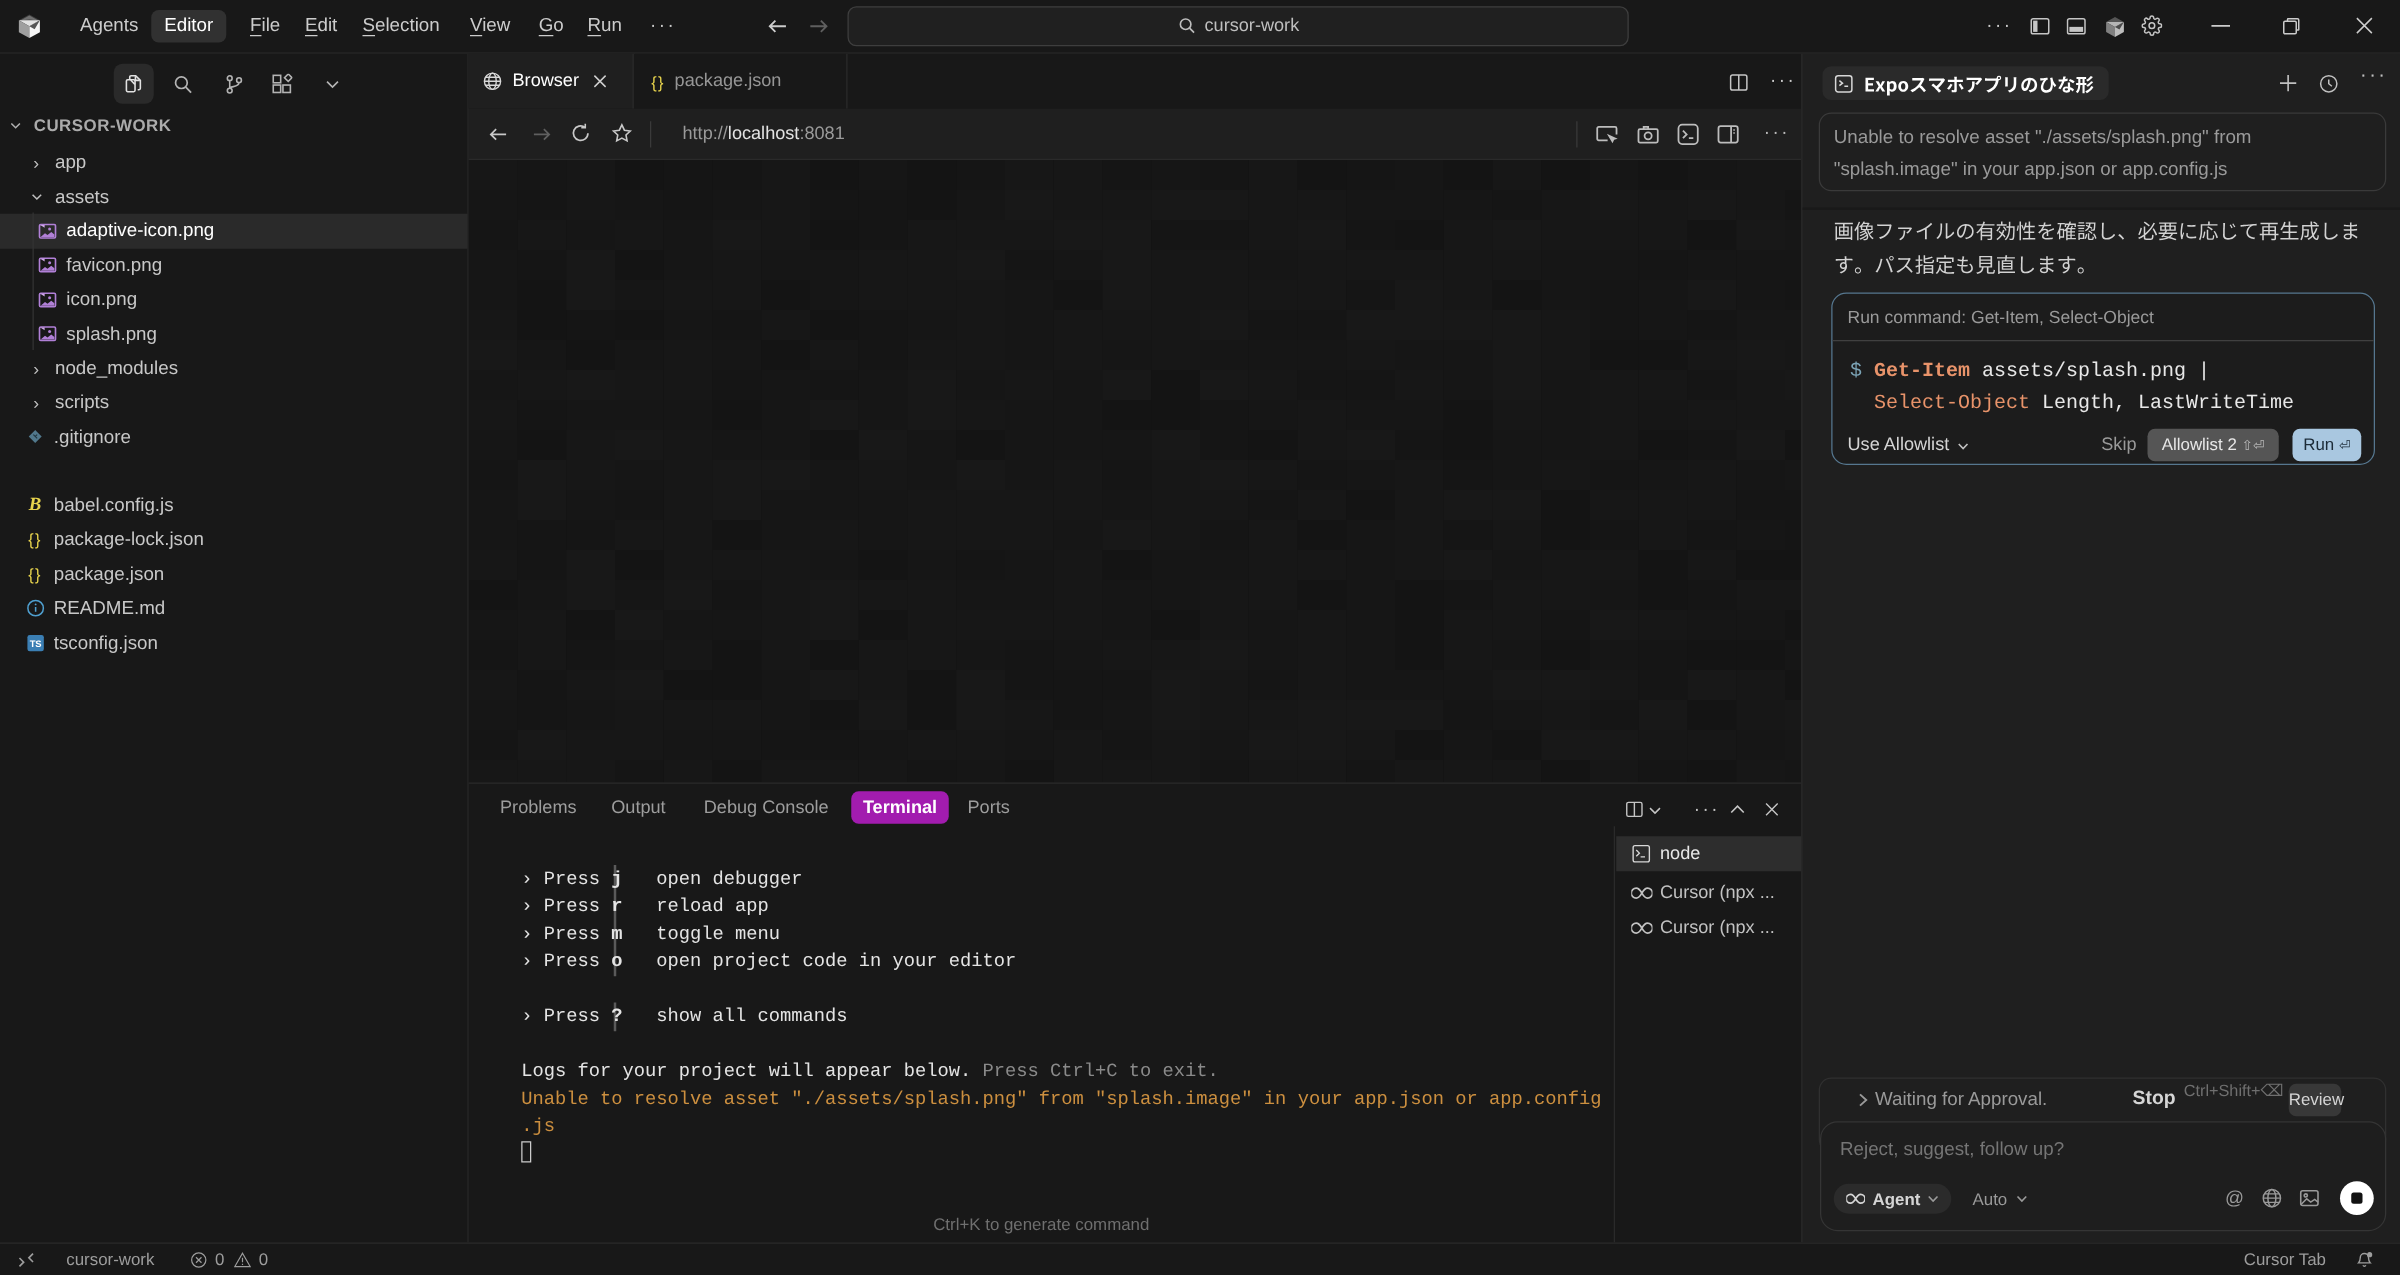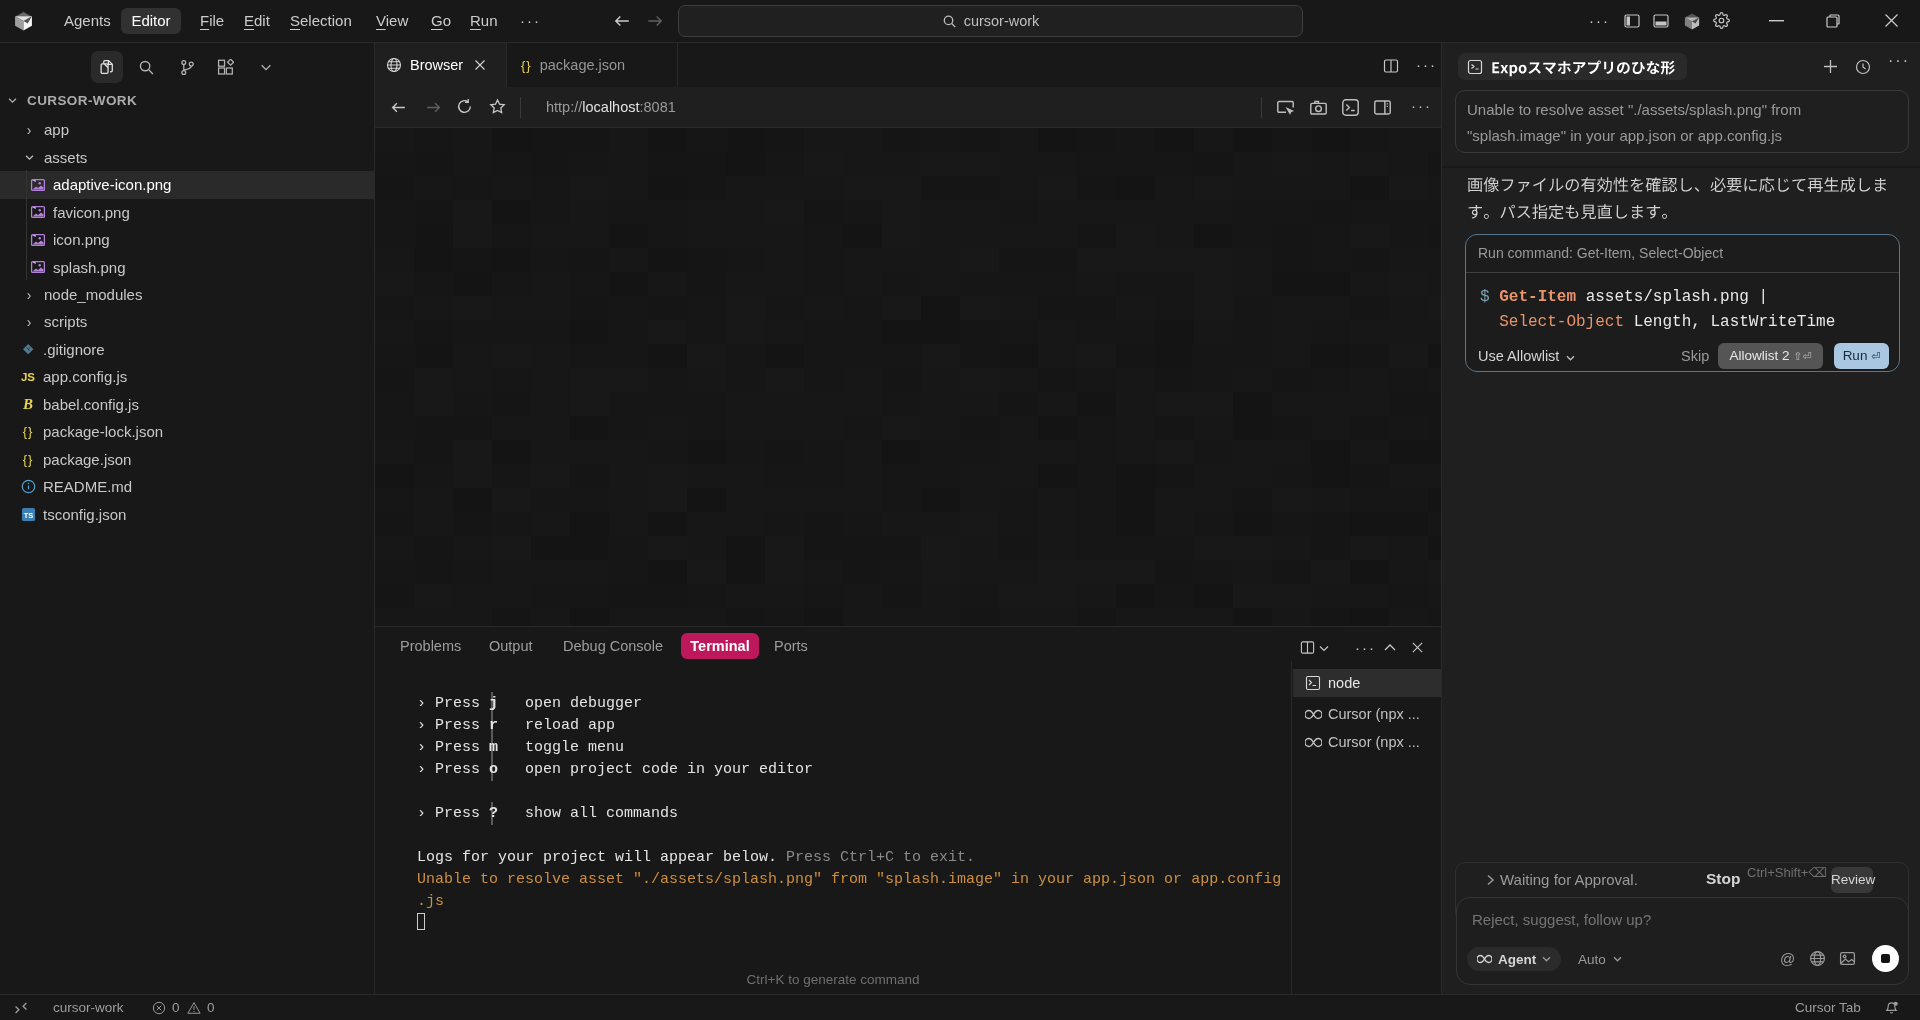--- a/index.html
+++ b/index.html
@@ -201,21 +201,20 @@
       </span>splash.png</div>
   <div class="abs" style="left:26px;top:127px;width:1px;height:110px;background:#333333;"></div>
   <div class="row" style="top:237.5px;"><span class="chev" style="margin-left:21px;">›</span>node_modules</div>
   <div class="row" style="top:264.5px;"><span class="chev" style="margin-left:21px;">›</span>scripts</div>
   <div class="row" style="top:292px;"><span style="width:20px;flex:none"></span><span class="ic">
         <svg width="14" height="14" viewBox="0 0 16 16">
           <rect x="4" y="4" width="8.4" height="8.4" transform="rotate(45 8.2 8.2)" fill="#51788c"></rect>
           <path d="M6.5 6.5l3.5 3.5M10 6.5 8.2 8.2" stroke="#1f3540" stroke-width="1"></path>
         </svg>
       </span>.gitignore</div>
-  <div class="row" style="top:319.5px;"><span style="width:20px;flex:none"></span><span class="ic" style="color:#e8d44d;font-weight:bold;font-size:11.5px;">JS</span>app.config.js</div>
   <div class="row" style="top:347px;"><span style="width:20px;flex:none"></span><span class="ic" style="color:#e8d44d;font-weight:bold;font-style:italic;font-size:15px;font-family:'Liberation Serif',serif;">B</span>babel.config.js</div>
   <div class="row" style="top:374.5px;"><span style="width:20px;flex:none"></span><span class="ic" style="color:#e8d44d;font-size:13px;letter-spacing:1px;">{}</span>package-lock.json</div>
   <div class="row" style="top:402px;"><span style="width:20px;flex:none"></span><span class="ic" style="color:#e8d44d;font-size:13px;letter-spacing:1px;">{}</span>package.json</div>
   <div class="row" style="top:429.5px;"><span style="width:20px;flex:none"></span><span class="ic">
         <svg width="15" height="15" viewBox="0 0 16 16" fill="none" stroke="#4f9fcf" stroke-width="1.3">
           <circle cx="8" cy="8" r="6.6"></circle>
           <path d="M8 7v4"></path>
           <circle cx="8" cy="4.8" r="0.8" fill="#4f9fcf" stroke="none"></circle>
         </svg>
       </span>README.md</div>
@@ -875,21 +874,21 @@
       <rect x="975" y="480" width="39" height="24" fill="#141414"></rect>
       <rect x="1014" y="480" width="39" height="24" fill="#171717"></rect>
       <rect x="1053" y="480" width="39" height="24" fill="#161616"></rect>
     </svg>
   </div>
 
 <div id="panel">
   <div class="ptab" style="left:25px;text-align:center;">Problems</div>
   <div class="ptab" style="left:114px;">Output</div>
   <div class="ptab" style="left:188px;">Debug Console</div>
-  <div class="ptab" style="left:306px; width:78px; text-align:center; background:#be185d; border-radius:6px; color:#ffffff; font-weight:bold;">Terminal</div>
+  <div class="ptab" style="left:306px; width:78px; text-align:center; background:#a21caf; border-radius:6px; color:#ffffff; font-weight:bold;">Terminal</div>
   <div class="ptab" style="left:399px;">Ports</div>
 
   <svg class="abs" style="left:925px;top:13px" width="15" height="15" viewBox="0 0 16 16" fill="none" stroke="#c5c5c5" stroke-width="1.2">
       <rect x="1.5" y="2" width="13" height="12" rx="1.5"></rect>
       <path d="M8 2v12"></path>
     </svg>
   <svg class="abs" style="left:944px;top:18px" width="10" height="7" viewBox="0 0 10 7" fill="none" stroke="#c5c5c5" stroke-width="1.2">
       <path d="M1 1.5 5 5.5 9 1.5"></path>
     </svg>
   <div class="abs" style="left:980px;top:0;height:41px;line-height:41px;letter-spacing:2px;color:#c5c5c5;font-size:15px;">···</div>

